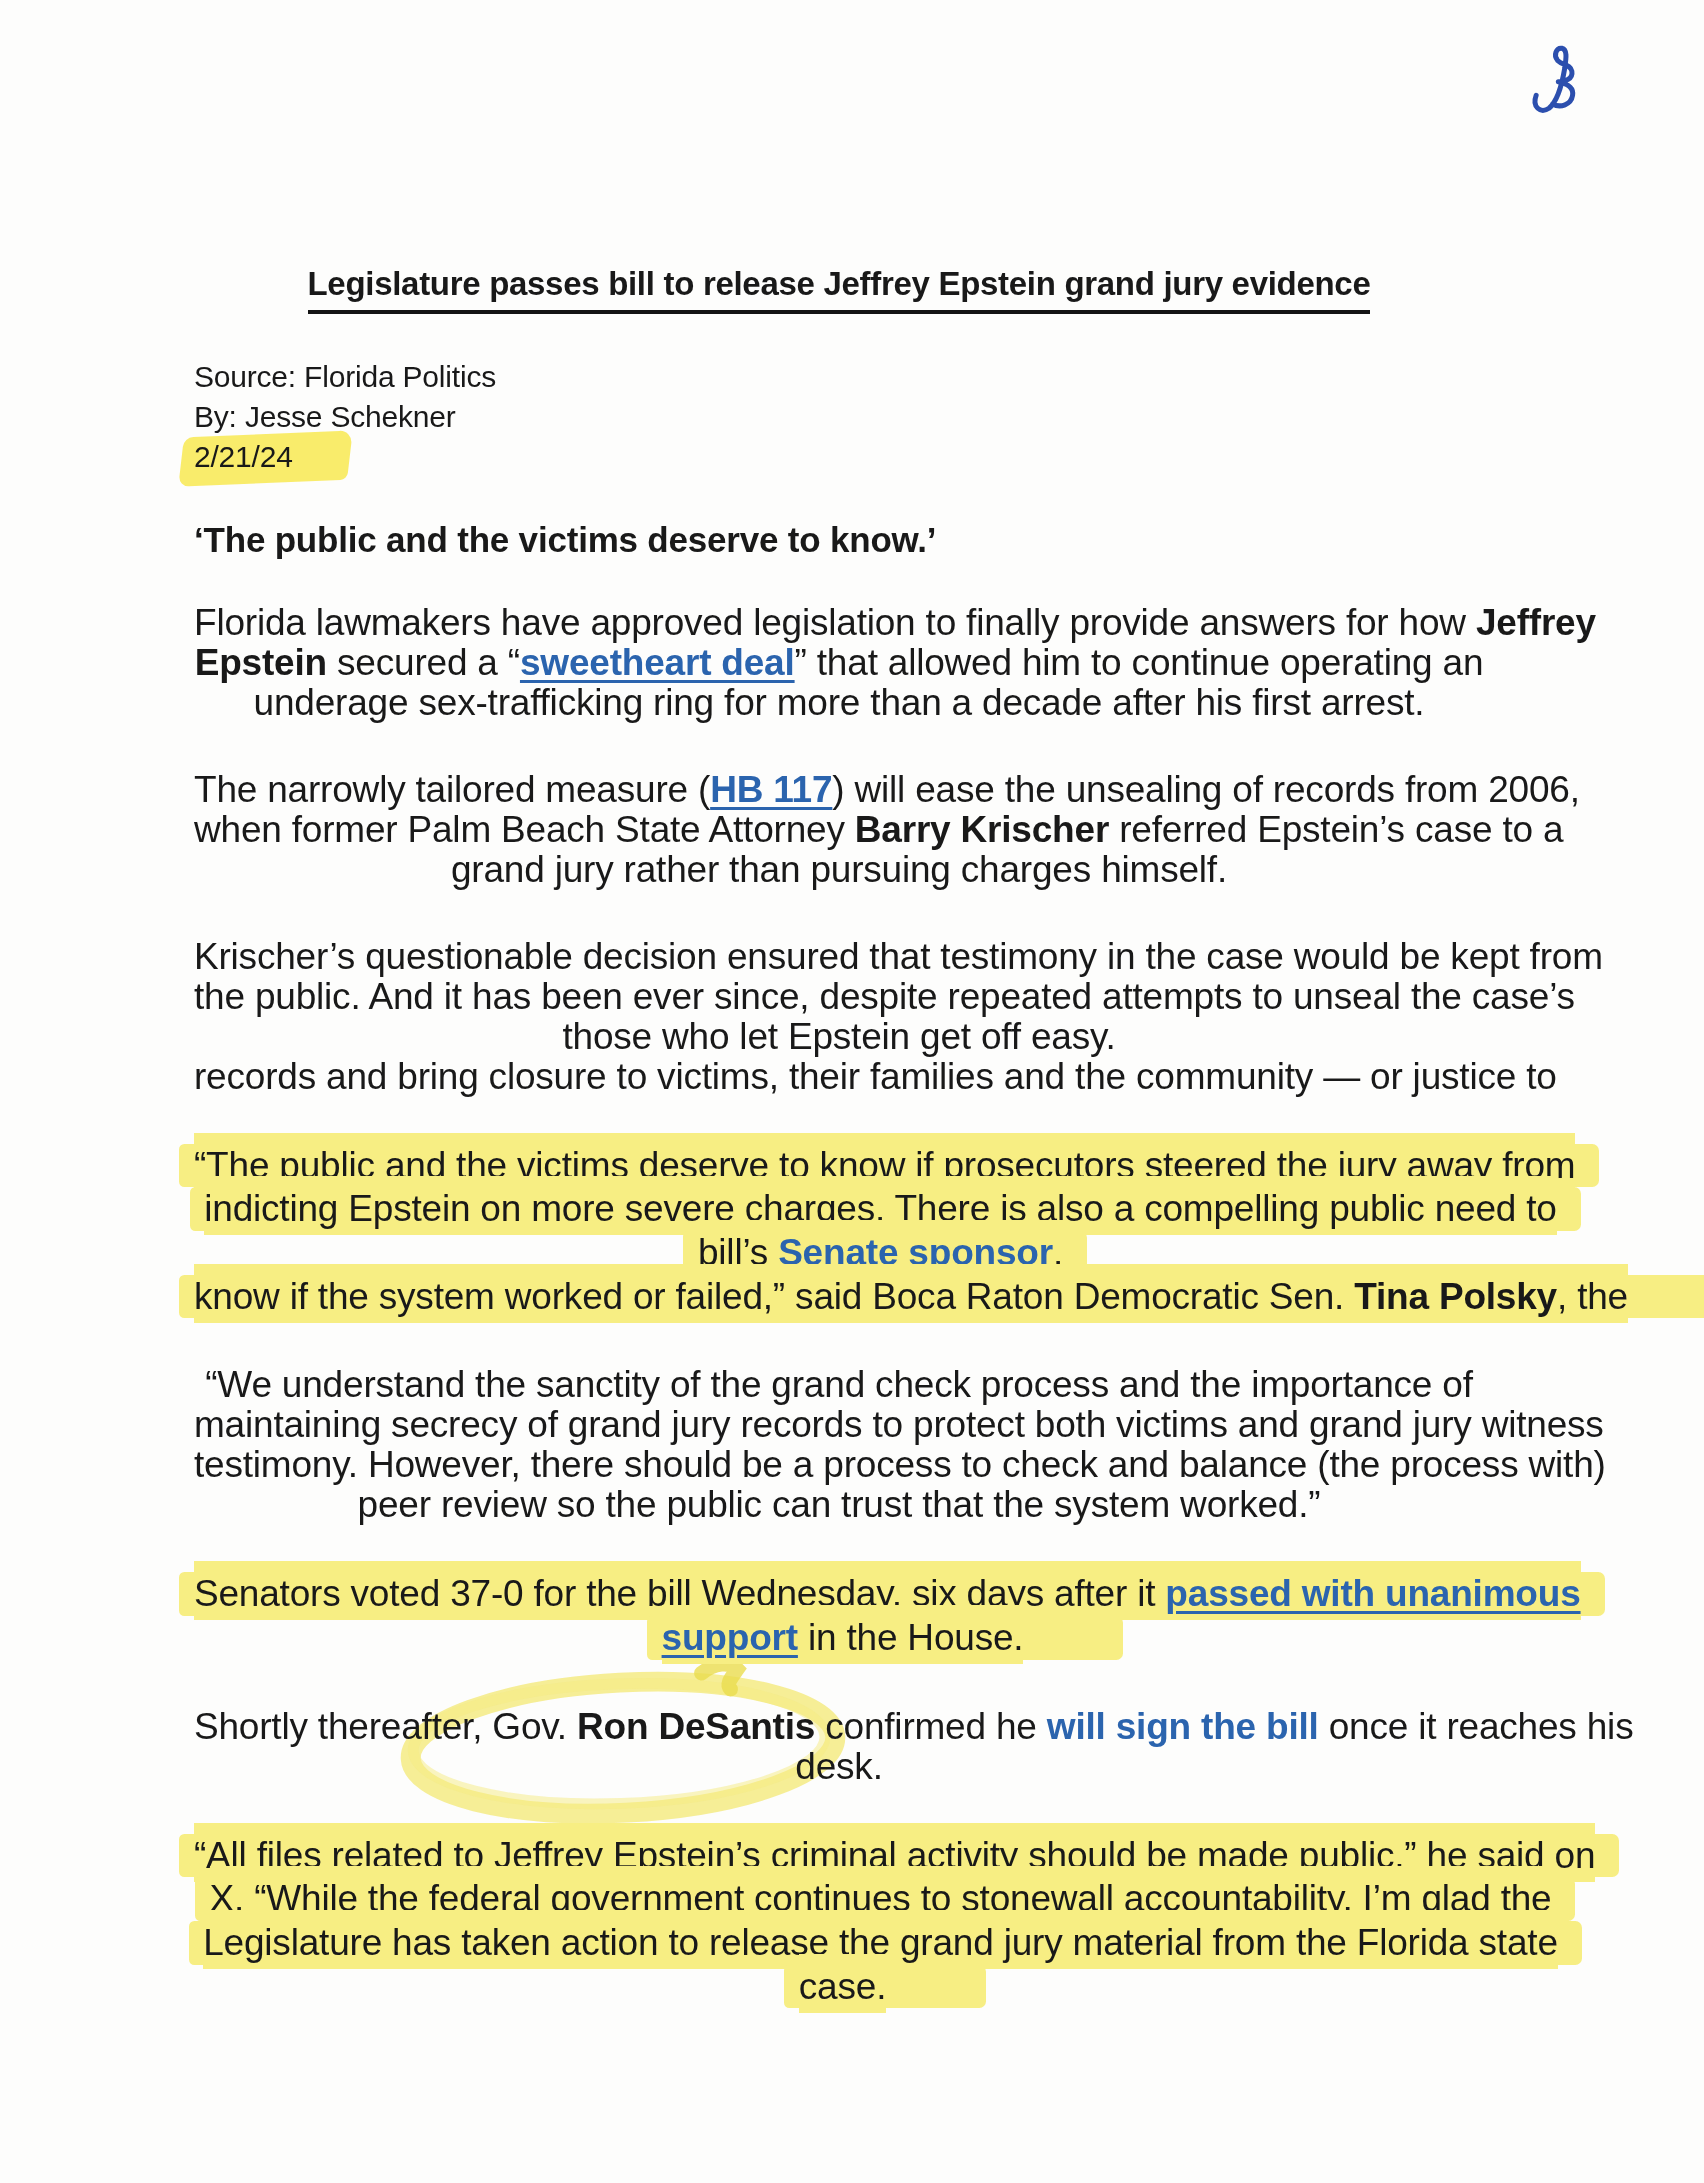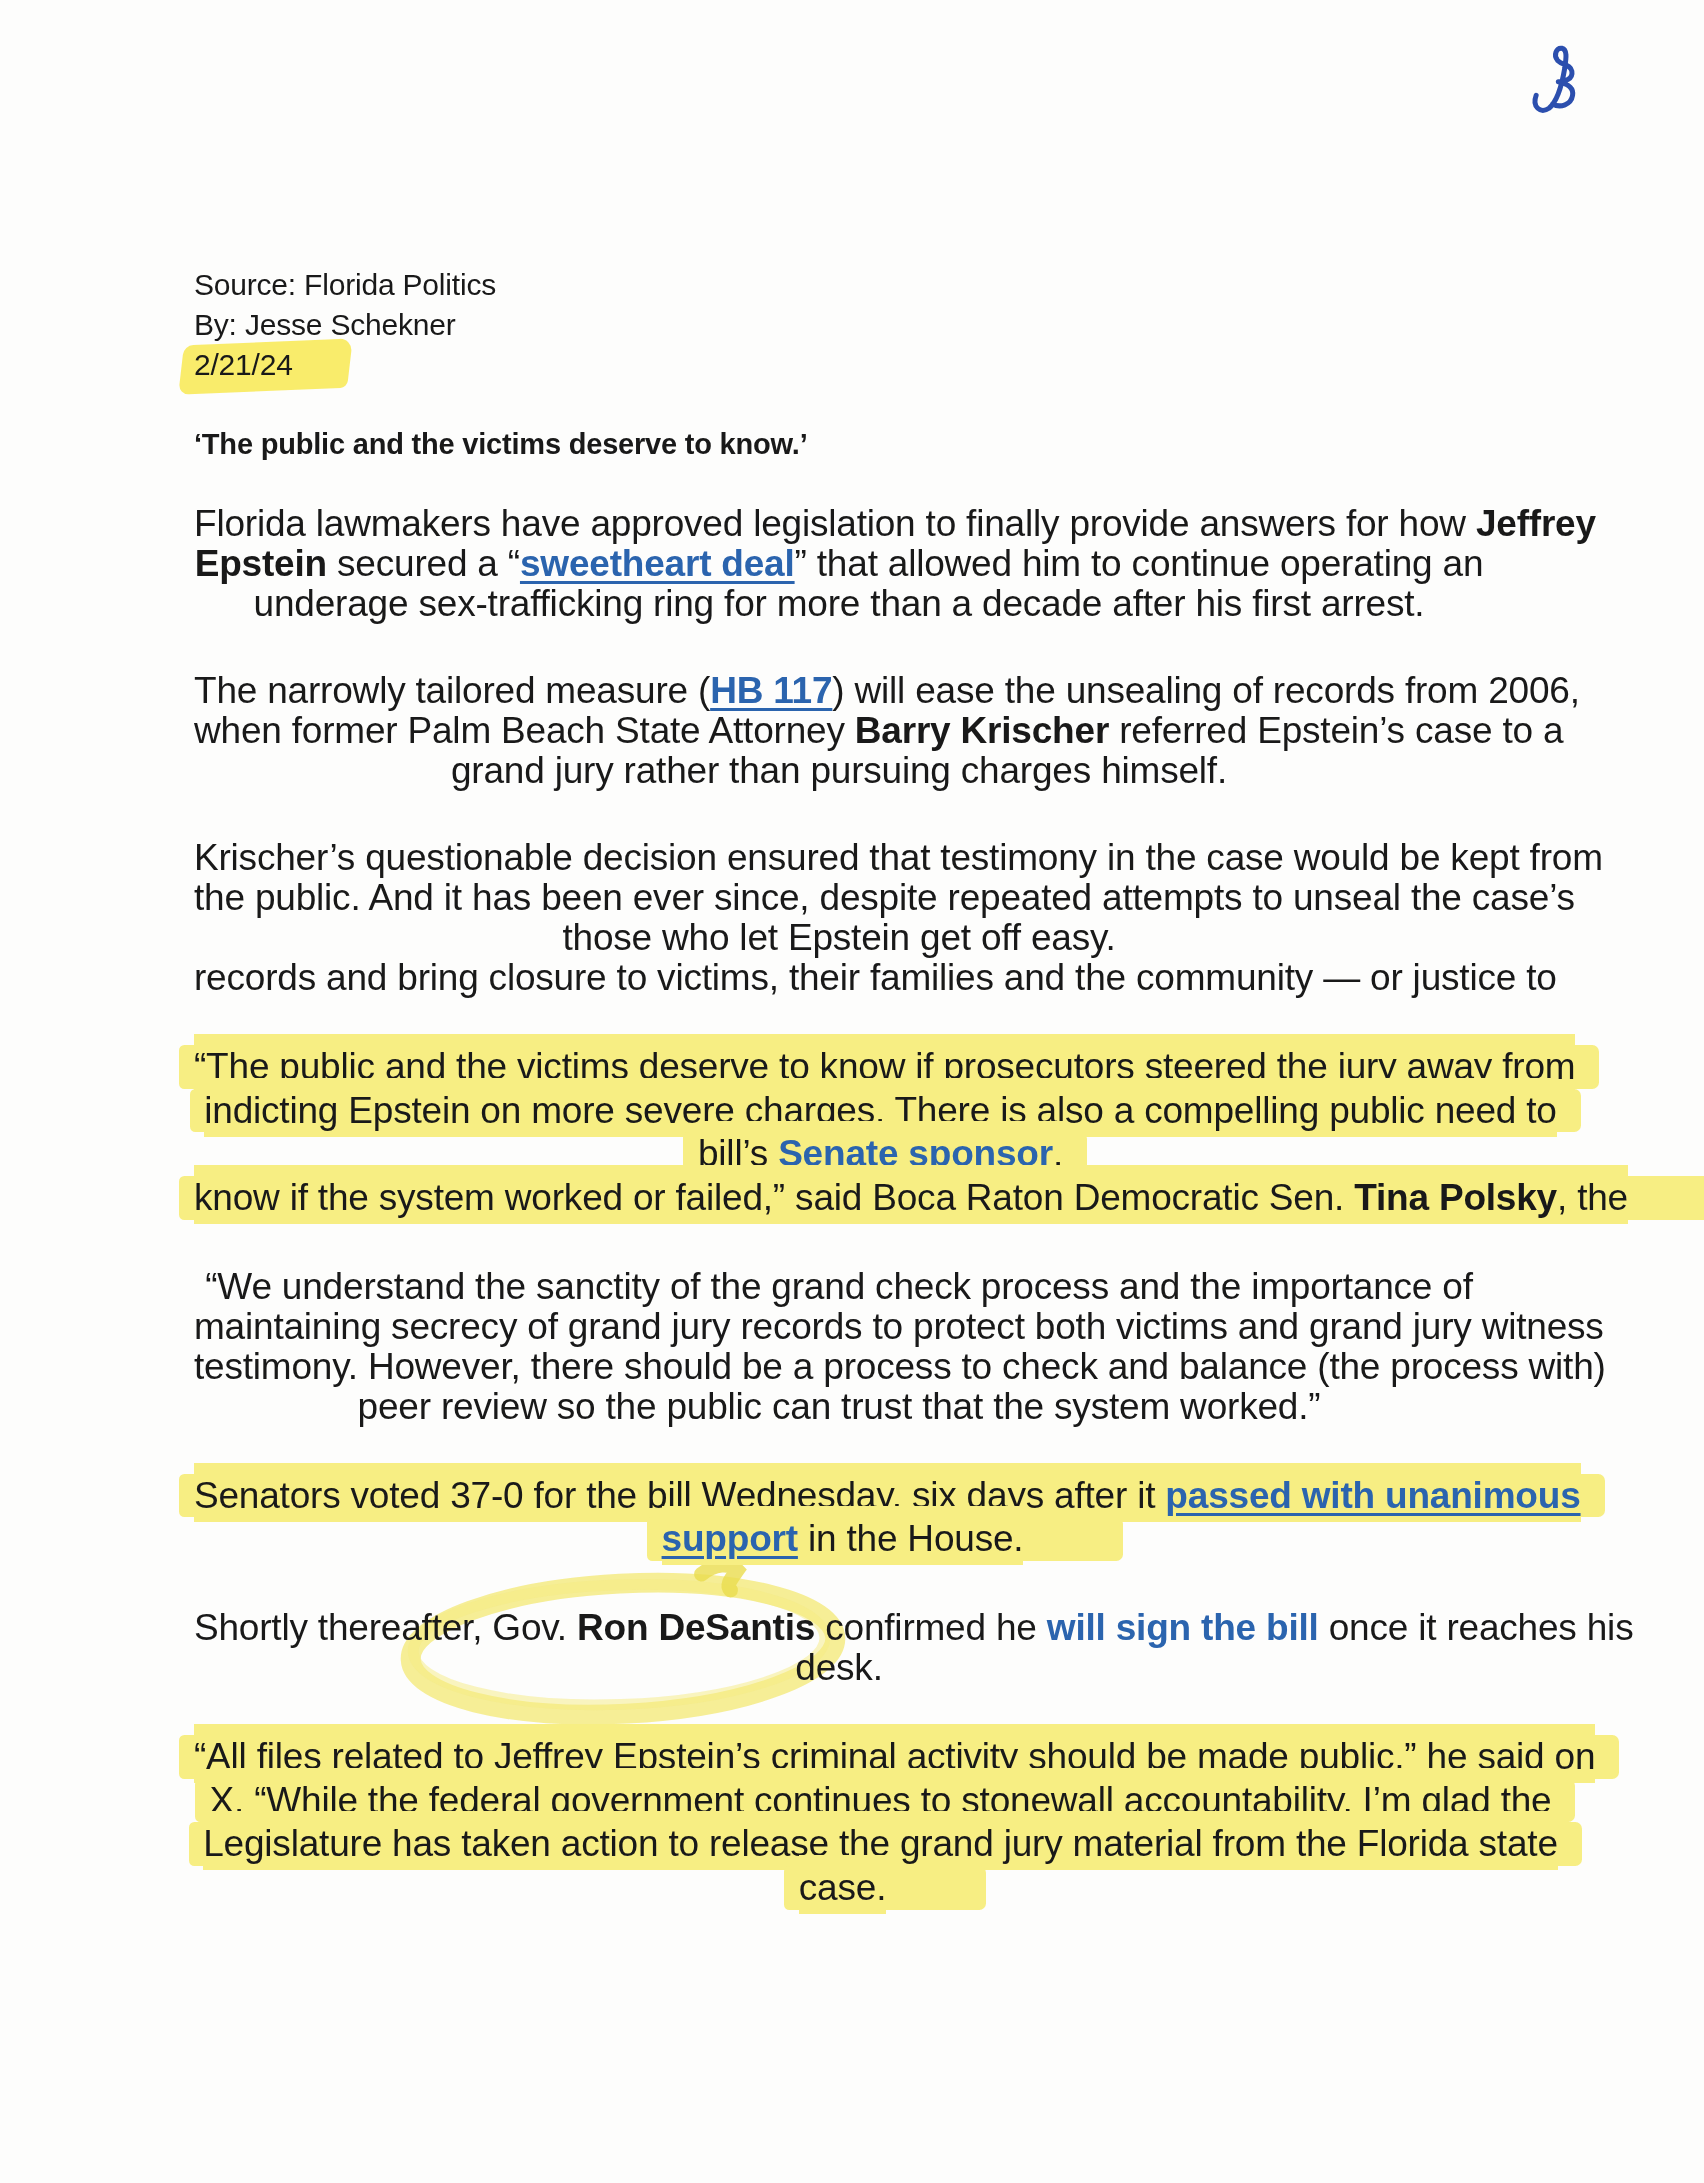--- a/index.html
+++ b/index.html
@@ -39,21 +39,21 @@
     content:"";
     position:absolute; left:-13.3px; right:-57px; top:-2.7px; bottom:-6.7px;
     background: var(--hl-strong, #f8ea5e);
     transform: rotate(-2.4deg) skewX(-9deg);
     border-radius: 9.3px 13.3px 6.7px 10.7px;
     opacity:0.92;
   }
   .date-text { position:relative; z-index:1;margin-top:8px; }
 
   
-  .subhead { margin:0 0 43px 0; font-size:29px; font-weight:700; letter-spacing:-0.2px; }
+  .subhead { margin:0 0 43px 0; font-size:35px; font-weight:700; letter-spacing:-0.2px; }
 
   
   .para { position:relative; margin:0 0 47px 0; font-size:37px; line-height:40px; letter-spacing:-0.2px;text-align:center; }
   .line { display:block; white-space:nowrap; position:relative; z-index:1; }
   .run.b  { font-weight:700; }
   .run.l  {
     color: var(--link, #2b64ae);
     font-weight:700;
     text-decoration:underline;
     text-decoration-thickness:2.7px;
@@ -95,20 +95,21 @@
 <div class="page">
 
   <svg class="b-mark" viewBox="0 0 70 105" fill="none">
     <path d="M 10 72 C 4 88, 16 98, 28 90 C 40 80, 46 58, 50 34 C 52 20, 54 8, 46 6
              C 38 5, 34 16, 40 23 C 47 30, 58 28, 60 38 C 62 49, 50 53, 41 53
              C 51 55, 63 60, 61 72 C 59 85, 44 90, 33 84" stroke="#2c4fae" stroke-width="7" stroke-linecap="round" stroke-linejoin="round"></path>
   </svg>
 
   <div class="content">
 
+    <h1 class="title"><span class="title-underline">Legislature passes bill to release Jeffrey Epstein grand jury evidence</span></h1>
 
     <div class="byline">
       <div>Source: Florida Politics</div>
       <div>By: Jesse Schekner</div>
       <div><span class="date-wrap"><span class="date-text">2/21/24</span></span></div>
     </div>
 
     <div class="subhead">‘The public and the victims deserve to know.’</div>
 
     <div id="article-body">

